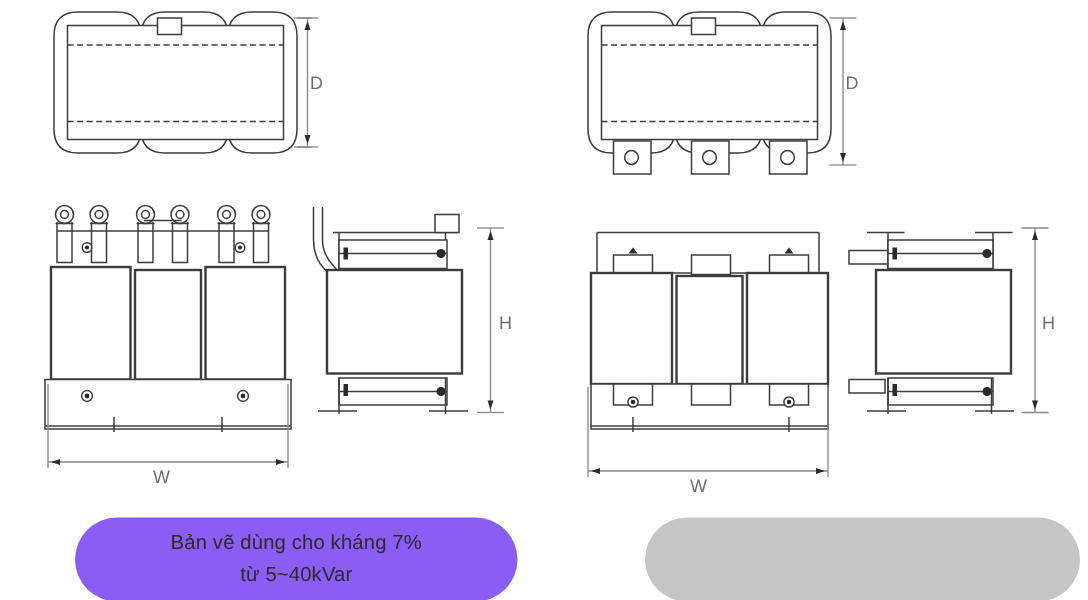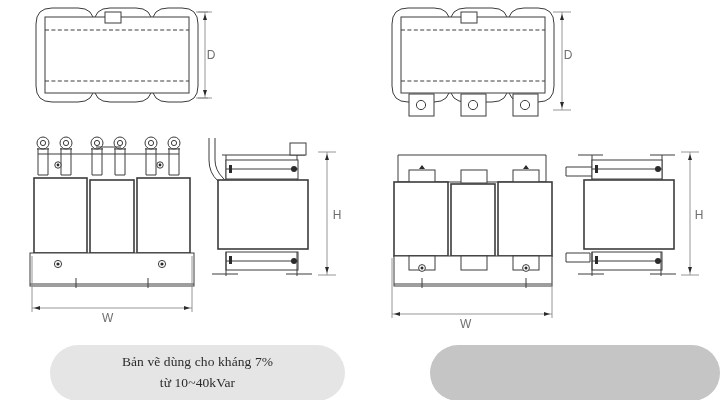--- a/index.html
+++ b/index.html
@@ -332,21 +332,21 @@
   <span class="dim-label vertical" id="dim-d-right">D</span>
 
   <span class="dim-label vertical" id="dim-h-left">H</span>
 
   <span class="dim-label vertical" id="dim-h-right">H</span>
 
   <span class="dim-label" id="dim-w-left">W</span>
 
   <span class="dim-label" id="dim-w-right">W</span>
 
-  <div class="caption-pill" id="caption-left" style="background: #e5e5e5; color: rgb(43, 43, 43); font-family: Liberation Serif, serif;">
+  <div class="caption-pill" id="caption-left" style="background: #8b5cf6; color: rgb(43, 43, 43);">
     <span class="line">Bản vẽ dùng cho kháng 7%</span>
-    <span class="line">từ 10~40kVar</span>
+    <span class="line">từ 5~40kVar</span>
   </div>
 
   <div class="caption-pill" id="caption-right" style="background: rgb(197, 197, 197); color: rgb(43, 43, 43);">
   </div>
 
 </div>
 
 </body></html>

